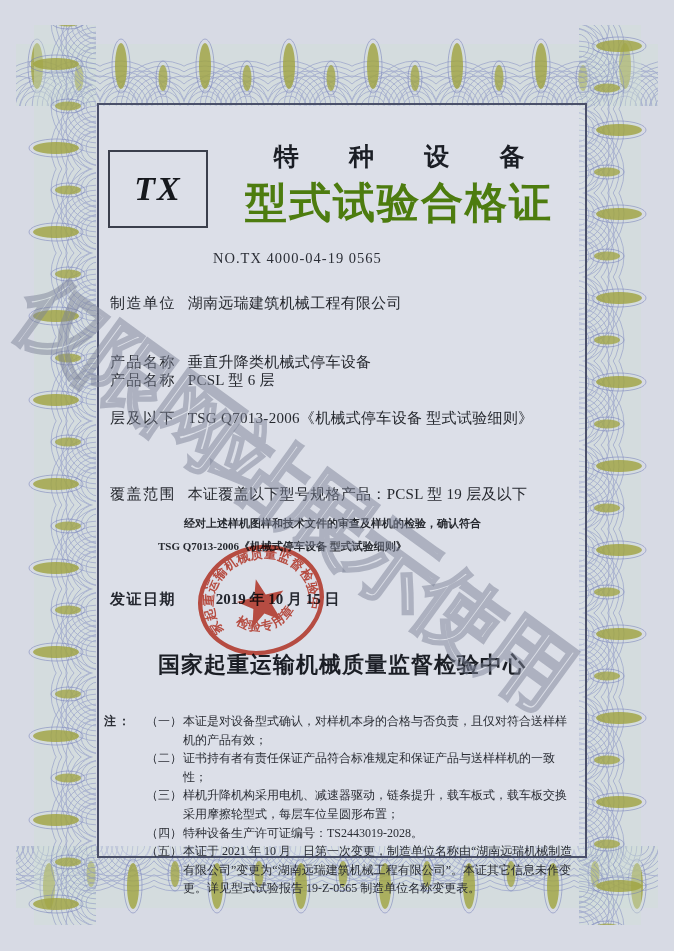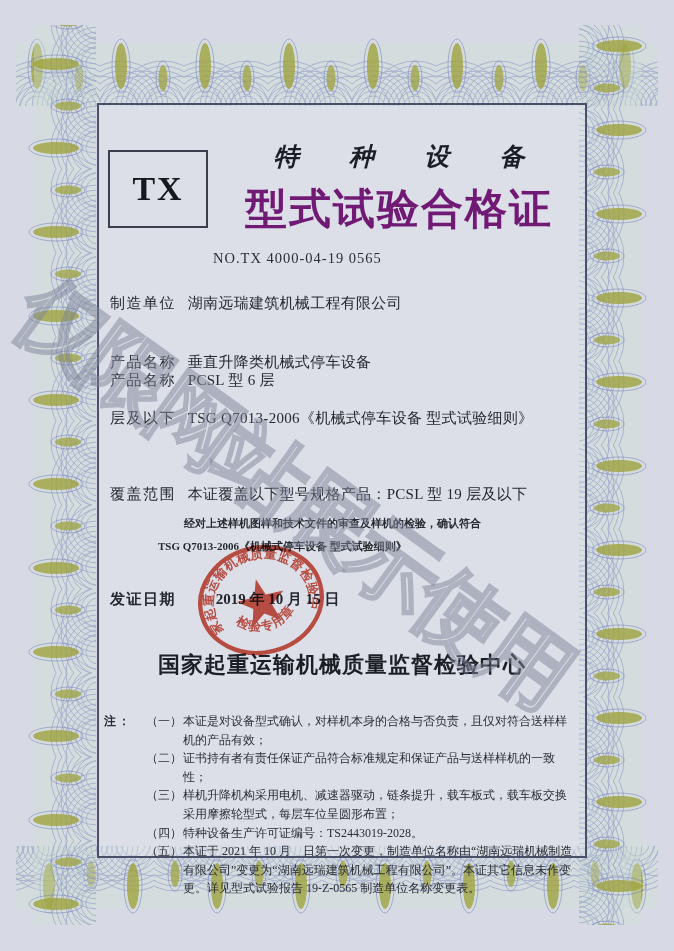--- a/index.html
+++ b/index.html
@@ -37,24 +37,25 @@
     color:transparent;-webkit-text-stroke:2.5px rgba(125,132,152,0.5);
     z-index:30;pointer-events:none;
   }
   
   .tx-box{
     position:absolute;left:108px;top:150px;width:100px;height:78px;
     border:2px solid #3b3f4c;box-sizing:border-box;
     display:flex;align-items:center;justify-content:center;
     font-size:34px;font-weight:700;letter-spacing:2px;color:#16181d;
     z-index:5;
+    font-style:italic;
   }
   .header-block{position:absolute;left:213px;top:140px;width:372px;text-align:center;z-index:5;}
-  .supertitle{font-size:25px;font-weight:700;letter-spacing:22px;padding-left:22px;color:#1b1e25;font-style:italic;}
-  .main-title{font-size:42px;font-weight:700;letter-spacing:2px;margin-top:8px;color:#701a75;}
+  .supertitle{font-size:25px;font-weight:700;letter-spacing:22px;padding-left:22px;color:#1b1e25;}
+  .main-title{font-size:42px;font-weight:700;letter-spacing:2px;margin-top:2px;color:#4d7c0f;}
   .cert-no{position:absolute;left:213px;top:250px;width:372px;text-align:left;
     font-size:14.5px;letter-spacing:1px;color:#2b2e36;z-index:5;}
   
   .field-row{position:absolute;left:110px;width:470px;font-size:15px;font-weight:400;z-index:5;}
   .field-label{display:inline-block;width:74px;letter-spacing:1.5px;color:#26292f;}
   .field-value{color:#26292f;letter-spacing:0.3px;}
   .r0{top:294px}.r1{top:353px}.r2{top:371px}.r3{top:409px}.r4{top:447px}.r5{top:485px}
   
   .conclusion{position:absolute;left:158px;top:512px;width:426px;
     font-size:11px;font-weight:700;line-height:23px;color:#26292f;z-index:5;}

